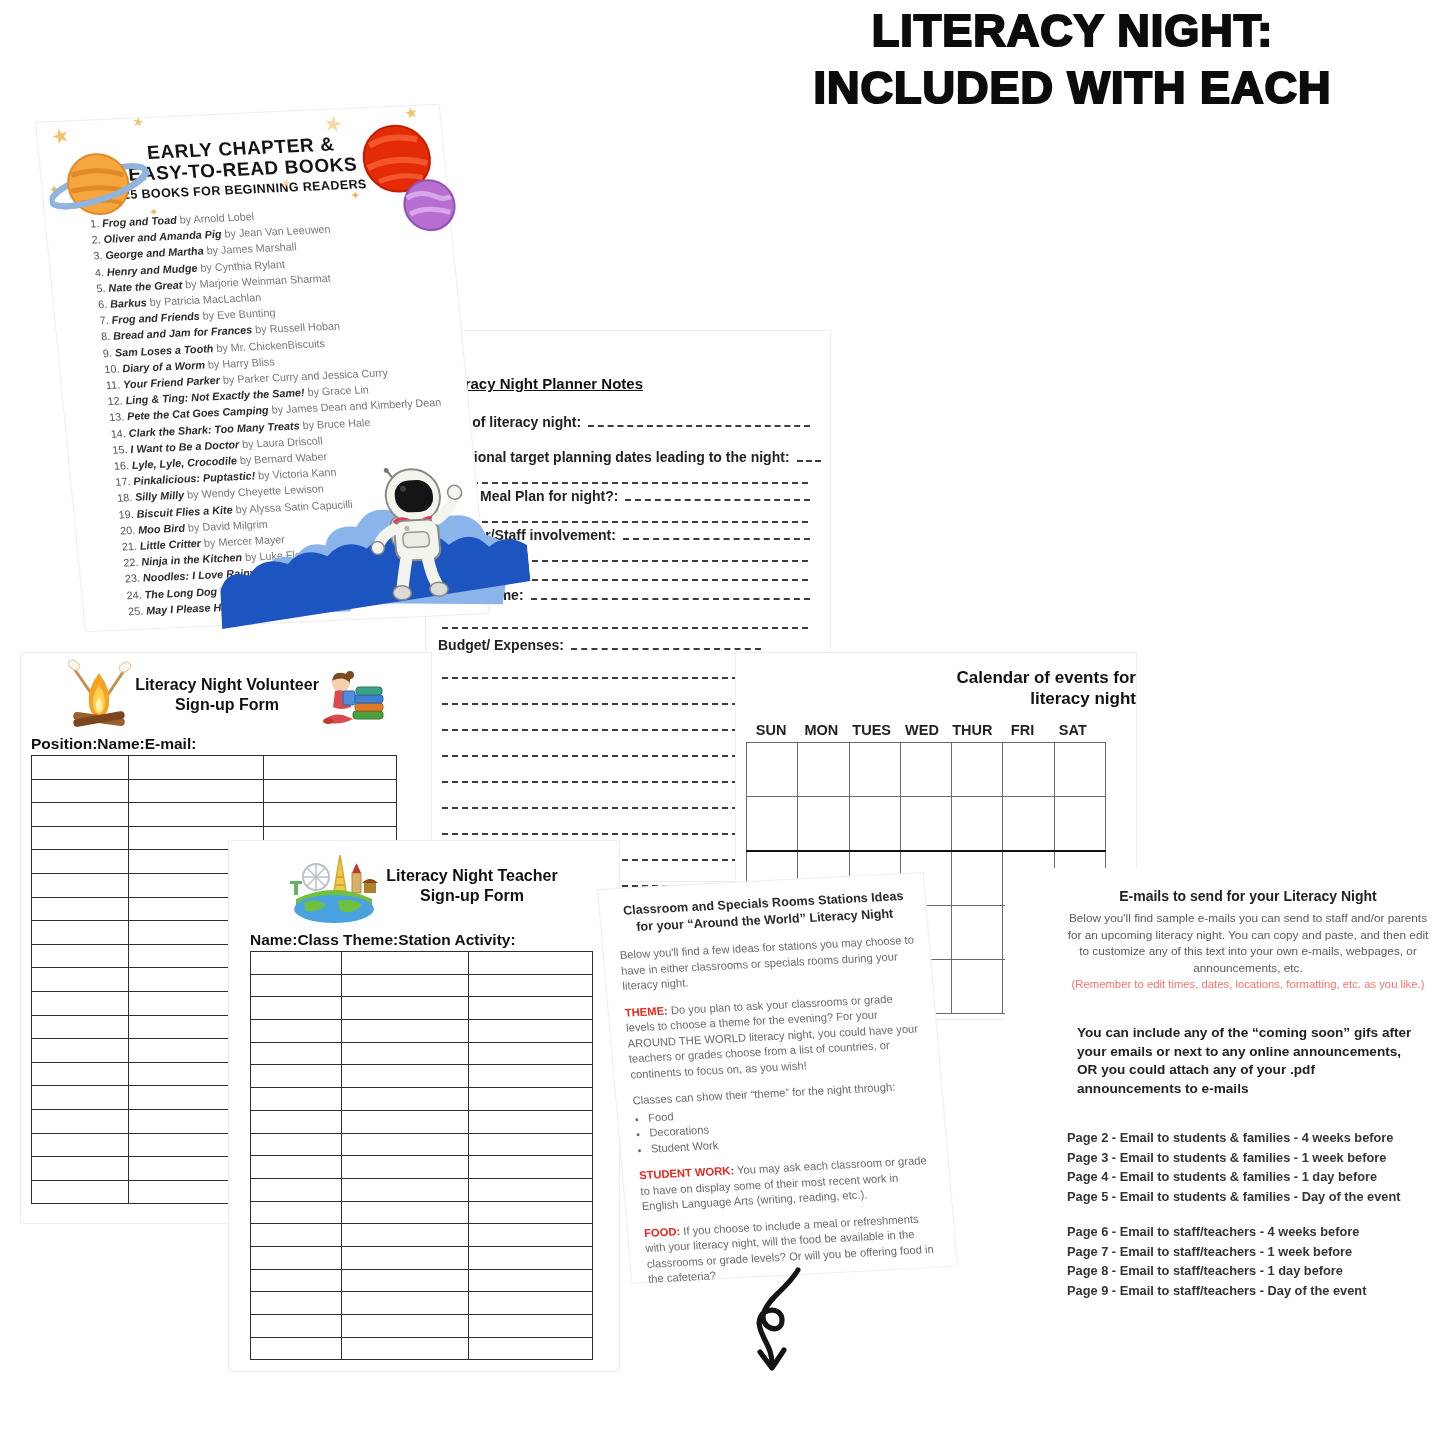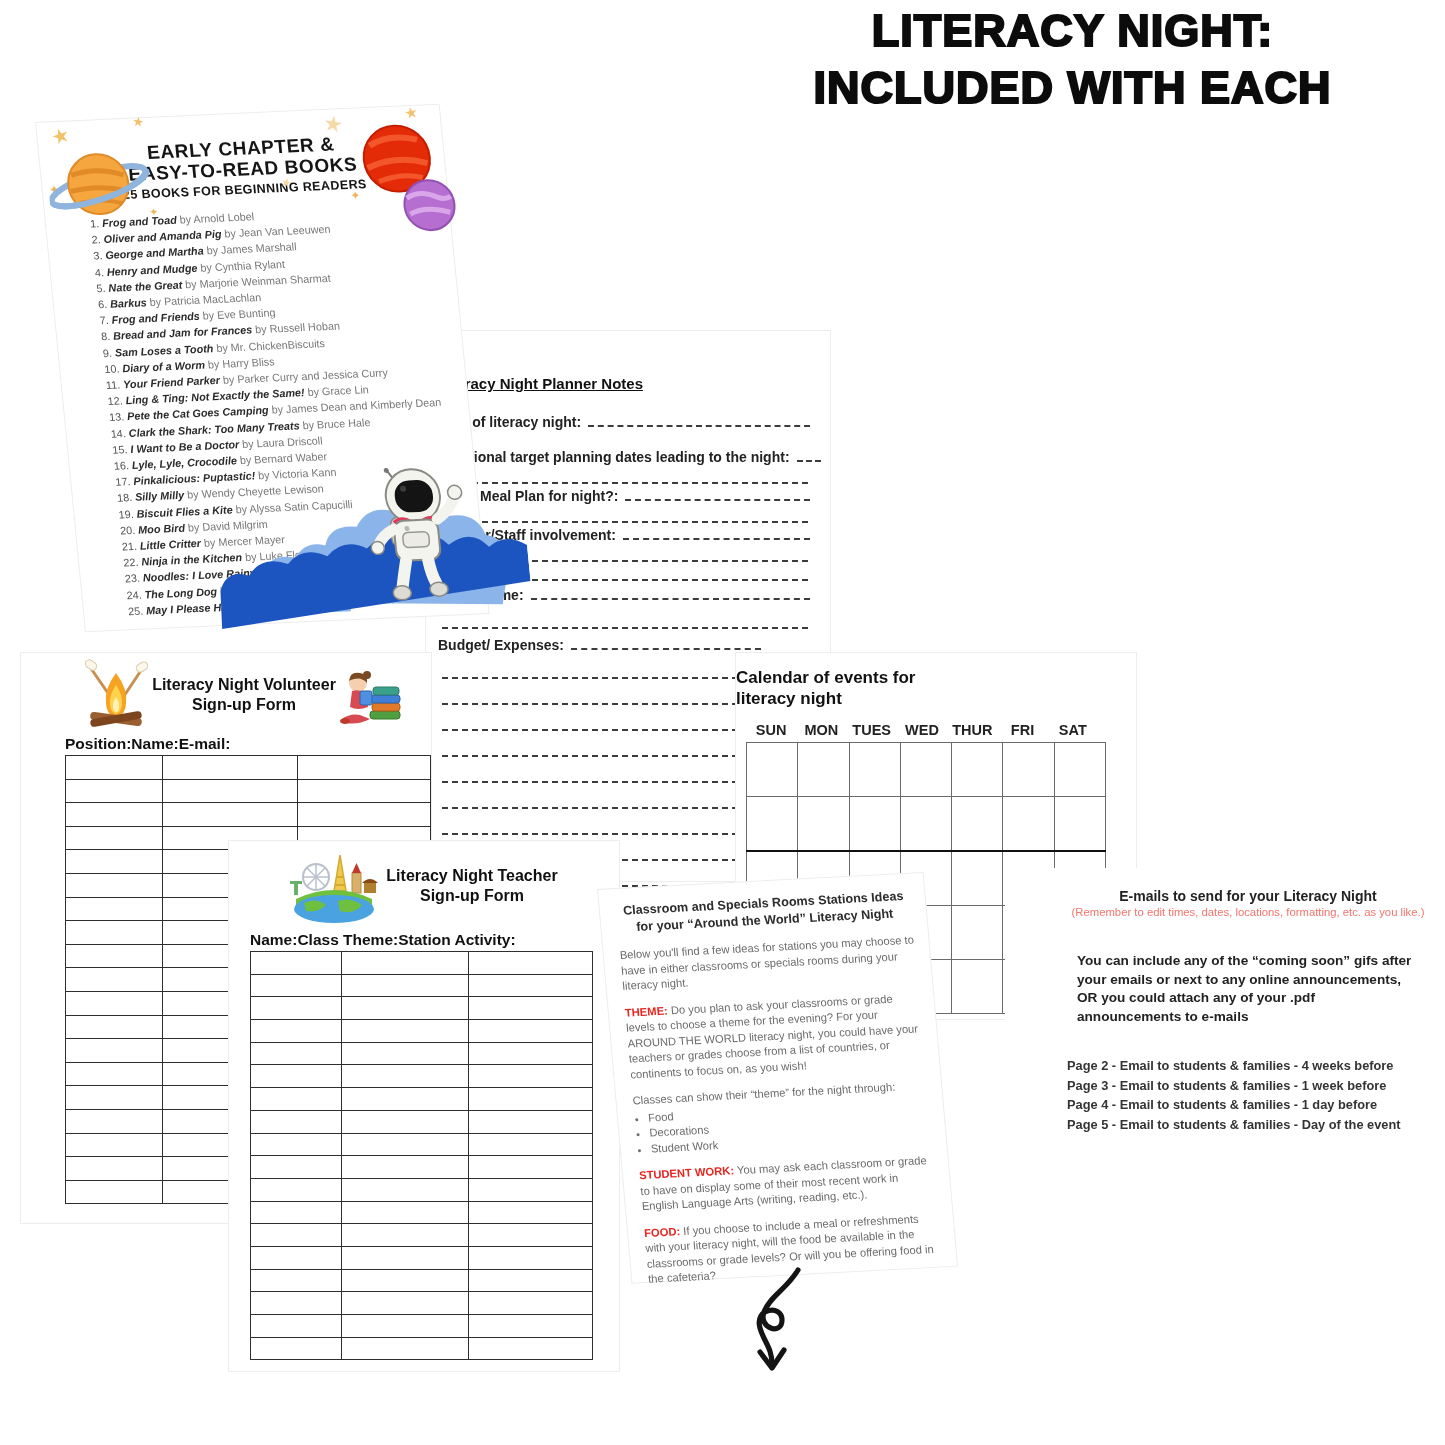--- a/index.html
+++ b/index.html
@@ -36,29 +36,29 @@
   #planner-page{left:425px;top:330px;width:406px;height:552px;z-index:1;padding:44px 18px 0 12px;}
   #planner-page .ptitle{font-weight:bold;font-size:15px;text-decoration:underline;color:#111;}
   .pfield{display:flex;align-items:flex-end;font-weight:bold;font-size:14px;color:#222;white-space:nowrap;}
   .pfield .ln{flex:1;border-bottom:2px dashed #3c3c3c;margin:0 2px 3px 7px;min-width:24px;}
   .pfield .ln.short{flex:0 0 190px;}
   .ruled{border-bottom:2px dashed #3c3c3c;height:17px;margin:0 4px;}
   .ruled.sp{height:24px;}
 
   
   #calendar-page{left:735px;top:652px;width:402px;height:368px;z-index:2;padding-top:14px;}
-  #calendar-page .ctitle{text-align:left;font-weight:bold;font-size:17px;line-height:21px;color:#111;}
+  #calendar-page .ctitle{text-align:right;font-weight:bold;font-size:17px;line-height:21px;color:#111;}
   #cal-days{display:flex;margin:13px 0 4px 10px;width:352px;}
   #cal-days div{flex:1;text-align:center;font-weight:bold;font-size:14.5px;color:#222;}
   #cal-grid{border-collapse:collapse;margin-left:10px;}
   #cal-grid td{width:50.3px;height:53px;border:1px solid #6a6a6a;padding:0;}
   #cal-grid tr:nth-child(2) td{border-bottom:2px solid #111;}
 
   
-  #volunteer-page{left:20px;top:652px;width:412px;height:572px;z-index:4;padding-left:34px;}
+  #volunteer-page{left:20px;top:652px;width:412px;height:572px;z-index:4;}
   .formhead{display:flex;align-items:center;justify-content:center;margin-top:6px;}
   .formhead .ftitle{text-align:center;font-weight:bold;font-size:16px;line-height:20px;color:#111;margin:0 4px;}
   .colhead{display:flex;font-weight:bold;font-size:15.5px;color:#111;}
   #volunteer-page .colhead{margin:4px 0 2px 10px;}
   table.formtbl{border-collapse:collapse;}
   table.formtbl td{border:1.4px solid #2e2e2e;padding:0;}
   #vol-table{margin-left:10px;}
   #vol-table td{height:22.6px;}
   #vol-table .c1{width:97px;}#vol-table .c2{width:135px;}#vol-table .c3{width:133px;}
 
@@ -587,28 +587,35 @@
       <li>Food</li>
       <li>Decorations</li>
       <li>Student Work</li>
     </ul>
   <p><span class="redlbl">STUDENT WORK:</span><span> You may ask each classroom or grade to have on display some of their most recent work in English Language Arts (writing, reading, etc.).</span></p>
   <p><span class="redlbl">FOOD:</span><span> If you choose to include a meal or refreshments with your literacy night, will the food be available in the classrooms or grade levels? Or will you be offering food in the cafeteria?</span></p>
 </div>
 
 <div class="sheet" id="emails-page">
   <div class="etitle">E-mails to send for your Literacy Night</div>
+  <div class="eintro">Below you'll find sample e-mails you can send to staff and/or parents for an upcoming literacy night. You can copy and paste, and then edit to customize any of this text into your own e-mails, webpages, or announcements, etc.</div>
   <div class="enote">(Remember to edit times, dates, locations, formatting, etc. as you like.)</div>
   <div class="egifs">You can include any of the “coming soon” gifs after your emails or next to any online announcements, OR you could attach any of your .pdf announcements to e-mails</div>
   <div class="pagelist">
       <div>Page 2 - Email to students &amp; families - 4 weeks before</div>
       <div>Page 3 - Email to students &amp; families - 1 week before</div>
       <div>Page 4 - Email to students &amp; families - 1 day before</div>
       <div>Page 5 - Email to students &amp; families - Day of the event</div>
     </div>
+  <div class="pagelist g2">
+      <div>Page 6 - Email to staff/teachers - 4 weeks before</div>
+      <div>Page 7 - Email to staff/teachers - 1 week before</div>
+      <div>Page 8 - Email to staff/teachers - 1 day before</div>
+      <div>Page 9 - Email to staff/teachers - Day of the event</div>
+    </div>
 </div>
 
 <div id="main-heading">
   <div class="grp1">
       <div>LITERACY NIGHT:</div>
       <div>INCLUDED WITH EACH</div>
     </div>
 </div>
 
 <svg id="doodle-arrow" viewBox="0 0 70 70">

